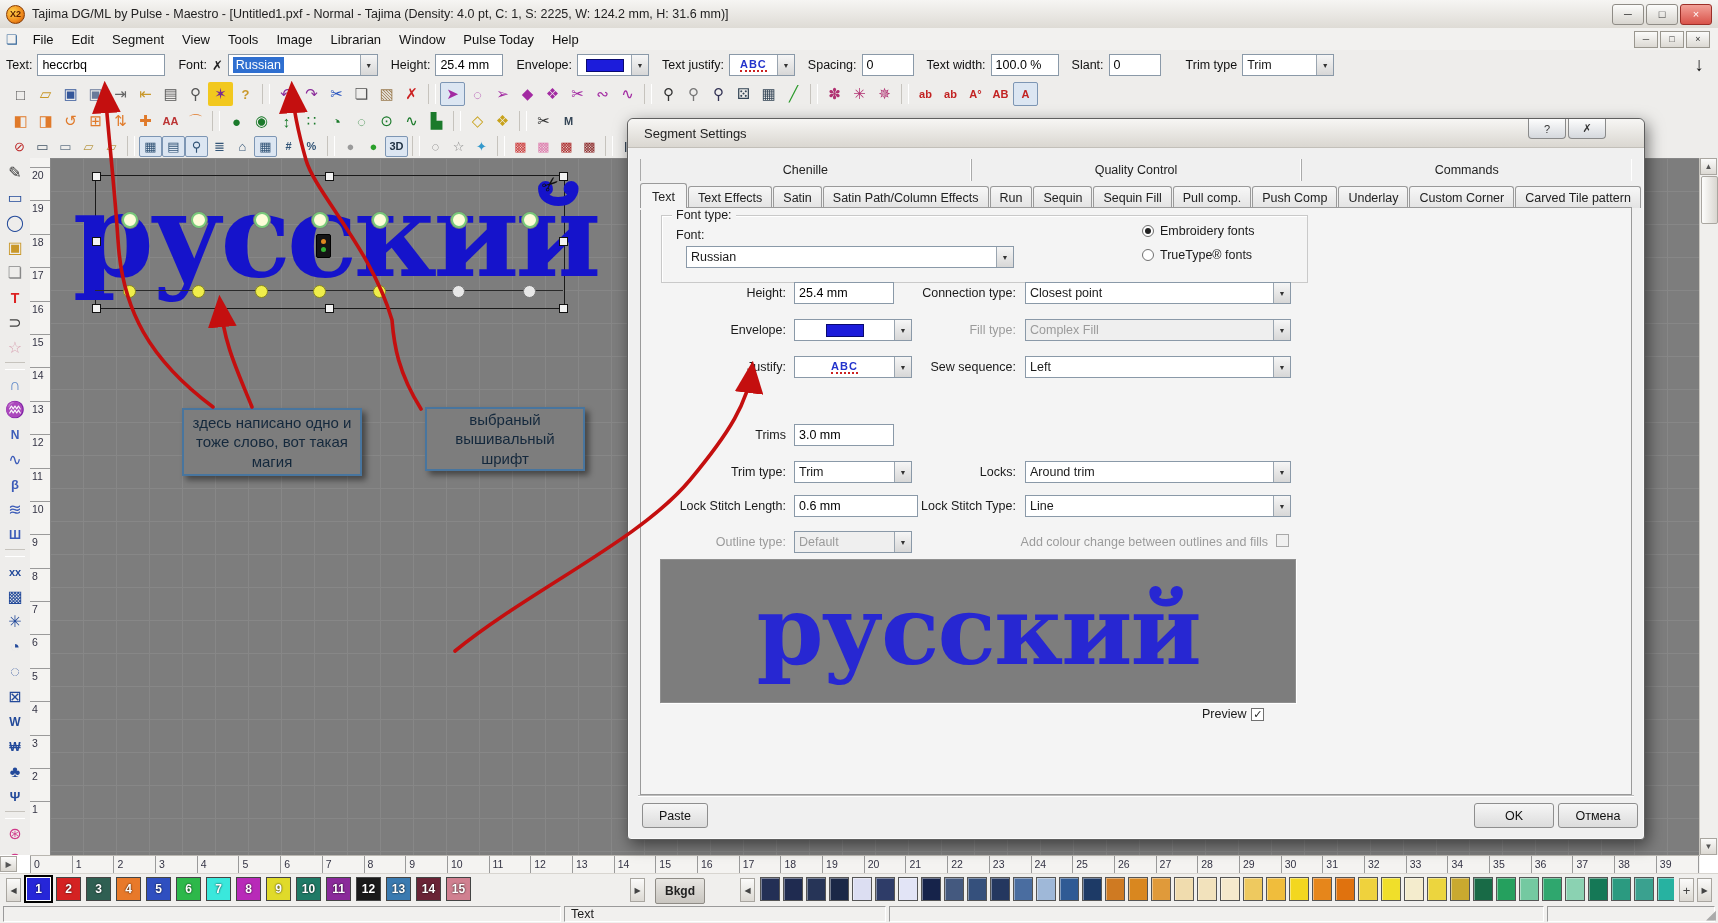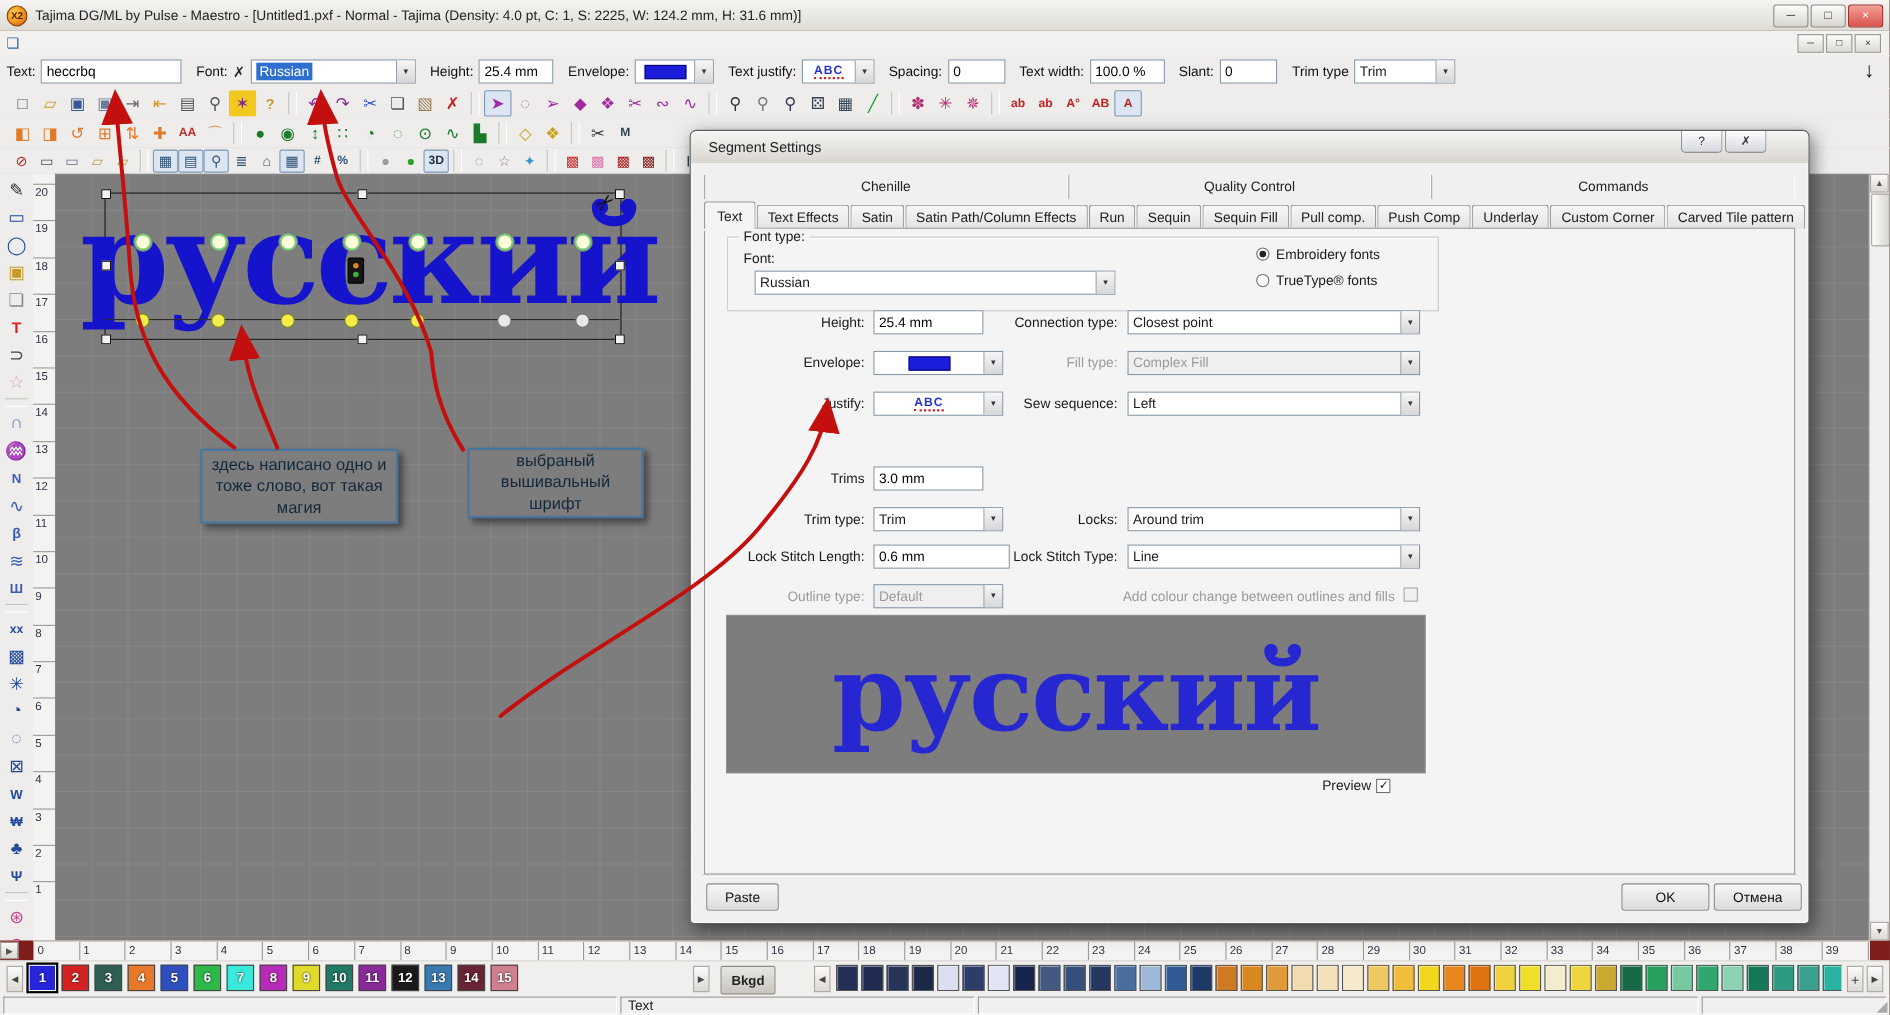--- a/index.html
+++ b/index.html
@@ -1,16 +1,16 @@
 <!DOCTYPE html>
 <html><head>
 <meta charset="utf-8">
 <style>
   html,body{margin:0;padding:0;background:#555;}
-  #app{position:relative;width:1718px;height:923px;overflow:hidden;background:#7f1d1d;
+  #app{position:relative;width:1718px;height:923px;overflow:hidden;background:#ffffff;
        font-family:"Liberation Sans",sans-serif;font-size:12.5px;color:#1a1a1a;-webkit-font-smoothing:antialiased;}
   
   .titlebar{position:absolute;left:0;top:0;right:0;height:28px;
     background:linear-gradient(#f6f5f3,#dedbd5);border-bottom:1px solid #b4b0a8;
     display:flex;align-items:center;padding:0 6px;}
   .app-logo{width:17px;height:17px;border-radius:50%;
     background:radial-gradient(circle at 35% 35%,#ffd24a,#f08a1c 60%,#b34a00);
     border:1px solid #8a3c00;display:flex;align-items:center;justify-content:center;
     color:#5a2000;font-size:9px;font-weight:bold;margin-right:7px;}
   .title-text{font-size:12.5px;color:#222;white-space:nowrap;}
@@ -164,20 +164,32 @@
     <span class="title-text">Tajima DG/ML by Pulse - Maestro - [Untitled1.pxf - Normal - Tajima (Density: 4.0 pt, C: 1, S: 2225, W: 124.2 mm, H: 31.6 mm)]</span>
     <span class="winbtns">
       <span class="winbtn">─</span>
       <span class="winbtn">□</span>
       <span class="winbtn close">×</span>
     </span>
   </div>
 
   <div class="menubar">
     <span class="doc-ico">❏</span>
+    <span style="display:flex">
+        <span class="menu-item">File</span>
+        <span class="menu-item">Edit</span>
+        <span class="menu-item">Segment</span>
+        <span class="menu-item">View</span>
+        <span class="menu-item">Tools</span>
+        <span class="menu-item">Image</span>
+        <span class="menu-item">Librarian</span>
+        <span class="menu-item">Window</span>
+        <span class="menu-item">Pulse Today</span>
+        <span class="menu-item">Help</span>
+      </span>
     <span class="mdibtns">
       <span class="mdibtn">─</span>
       <span class="mdibtn">□</span>
       <span class="mdibtn">×</span>
     </span>
   </div>
 
   <div class="propbar">
     <span class="plabel">Text:</span>
     <span class="tinput" style="width:118px">
@@ -214,21 +226,21 @@
         <span>0</span>
       </span>
     <span class="plabel" style="margin-left:8px">Text width:</span>
     <span class="tinput" style="width:58px">
         <span>100.0 %</span>
       </span>
     <span class="plabel" style="margin-left:8px">Slant:</span>
     <span class="tinput" style="width:42px">
         <span>0</span>
       </span>
-    <span class="plabel" style="margin-left:9px">Trim type</span>
+    <span class="plabel" style="margin-left:20px">Trim type</span>
     <span class="combo" style="width:90px">
       <span class="val">Trim</span>
         <span class="cbtn">▼</span>
     </span>
     <span class="bigdown">↓</span>
   </div>
 
   <div class="tbrow" id="row2">
       <span class="tbi" title="new-file-icon" style="color: rgb(85, 85, 85);">□</span>
       <span class="tbi" title="open-file-icon" style="color: rgb(201, 152, 42);">▱</span>

